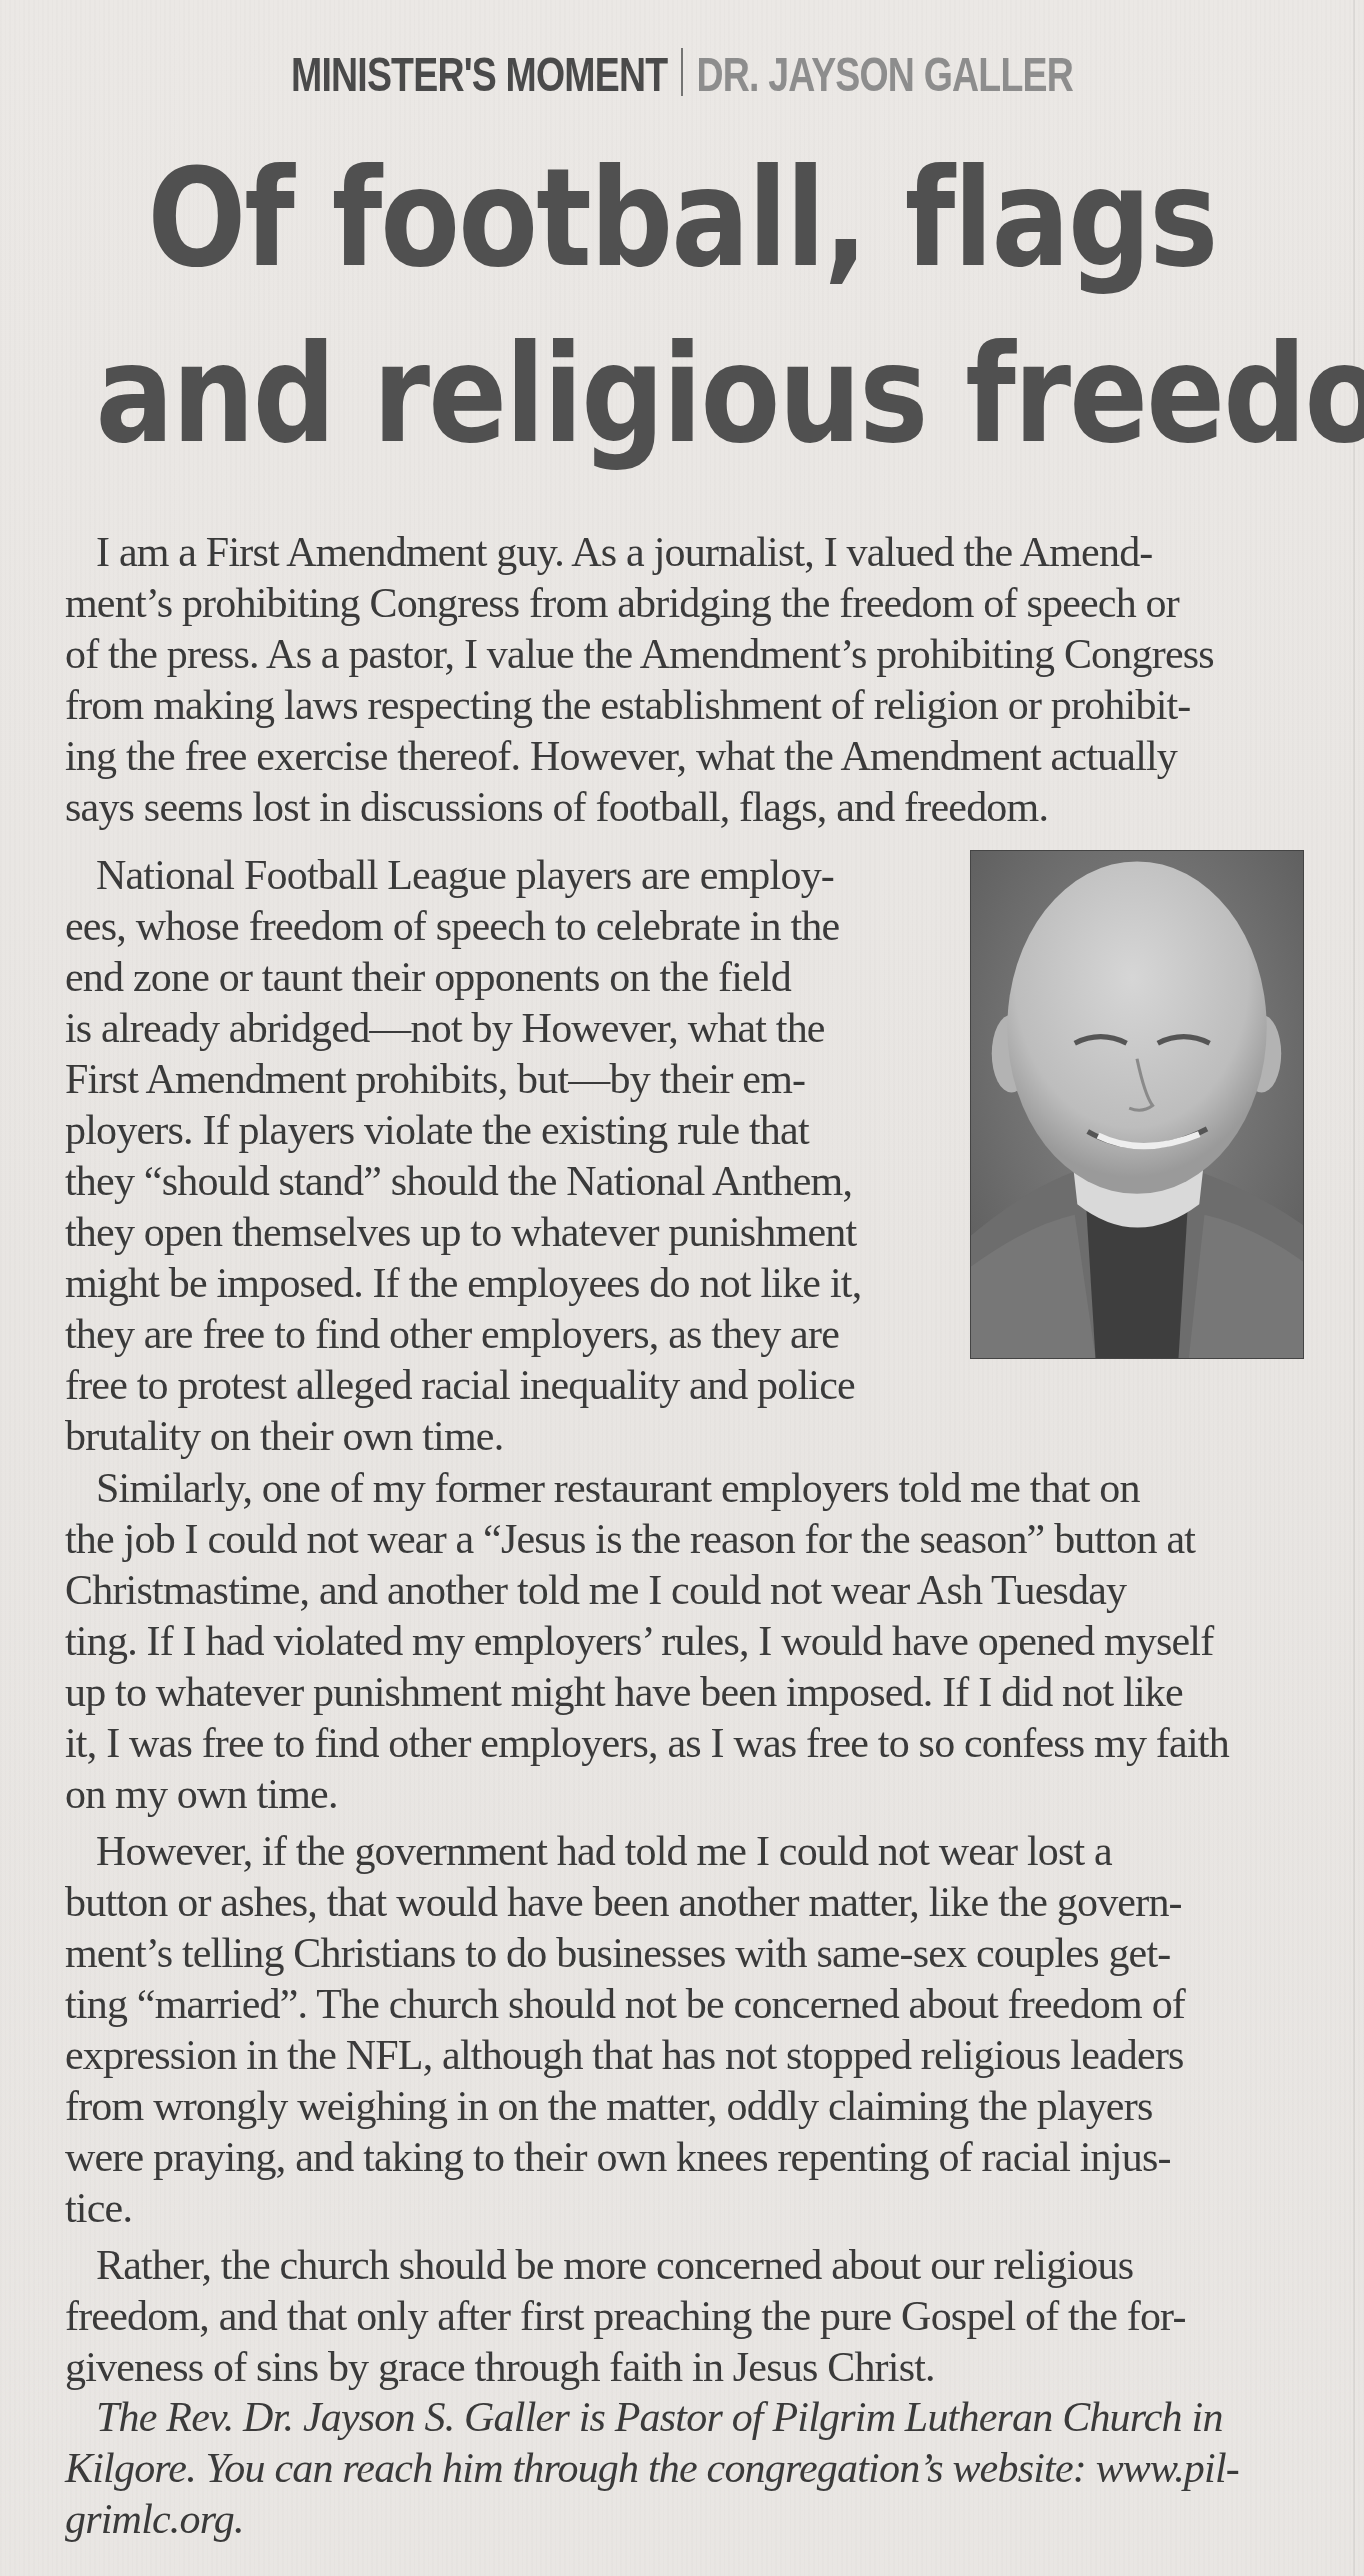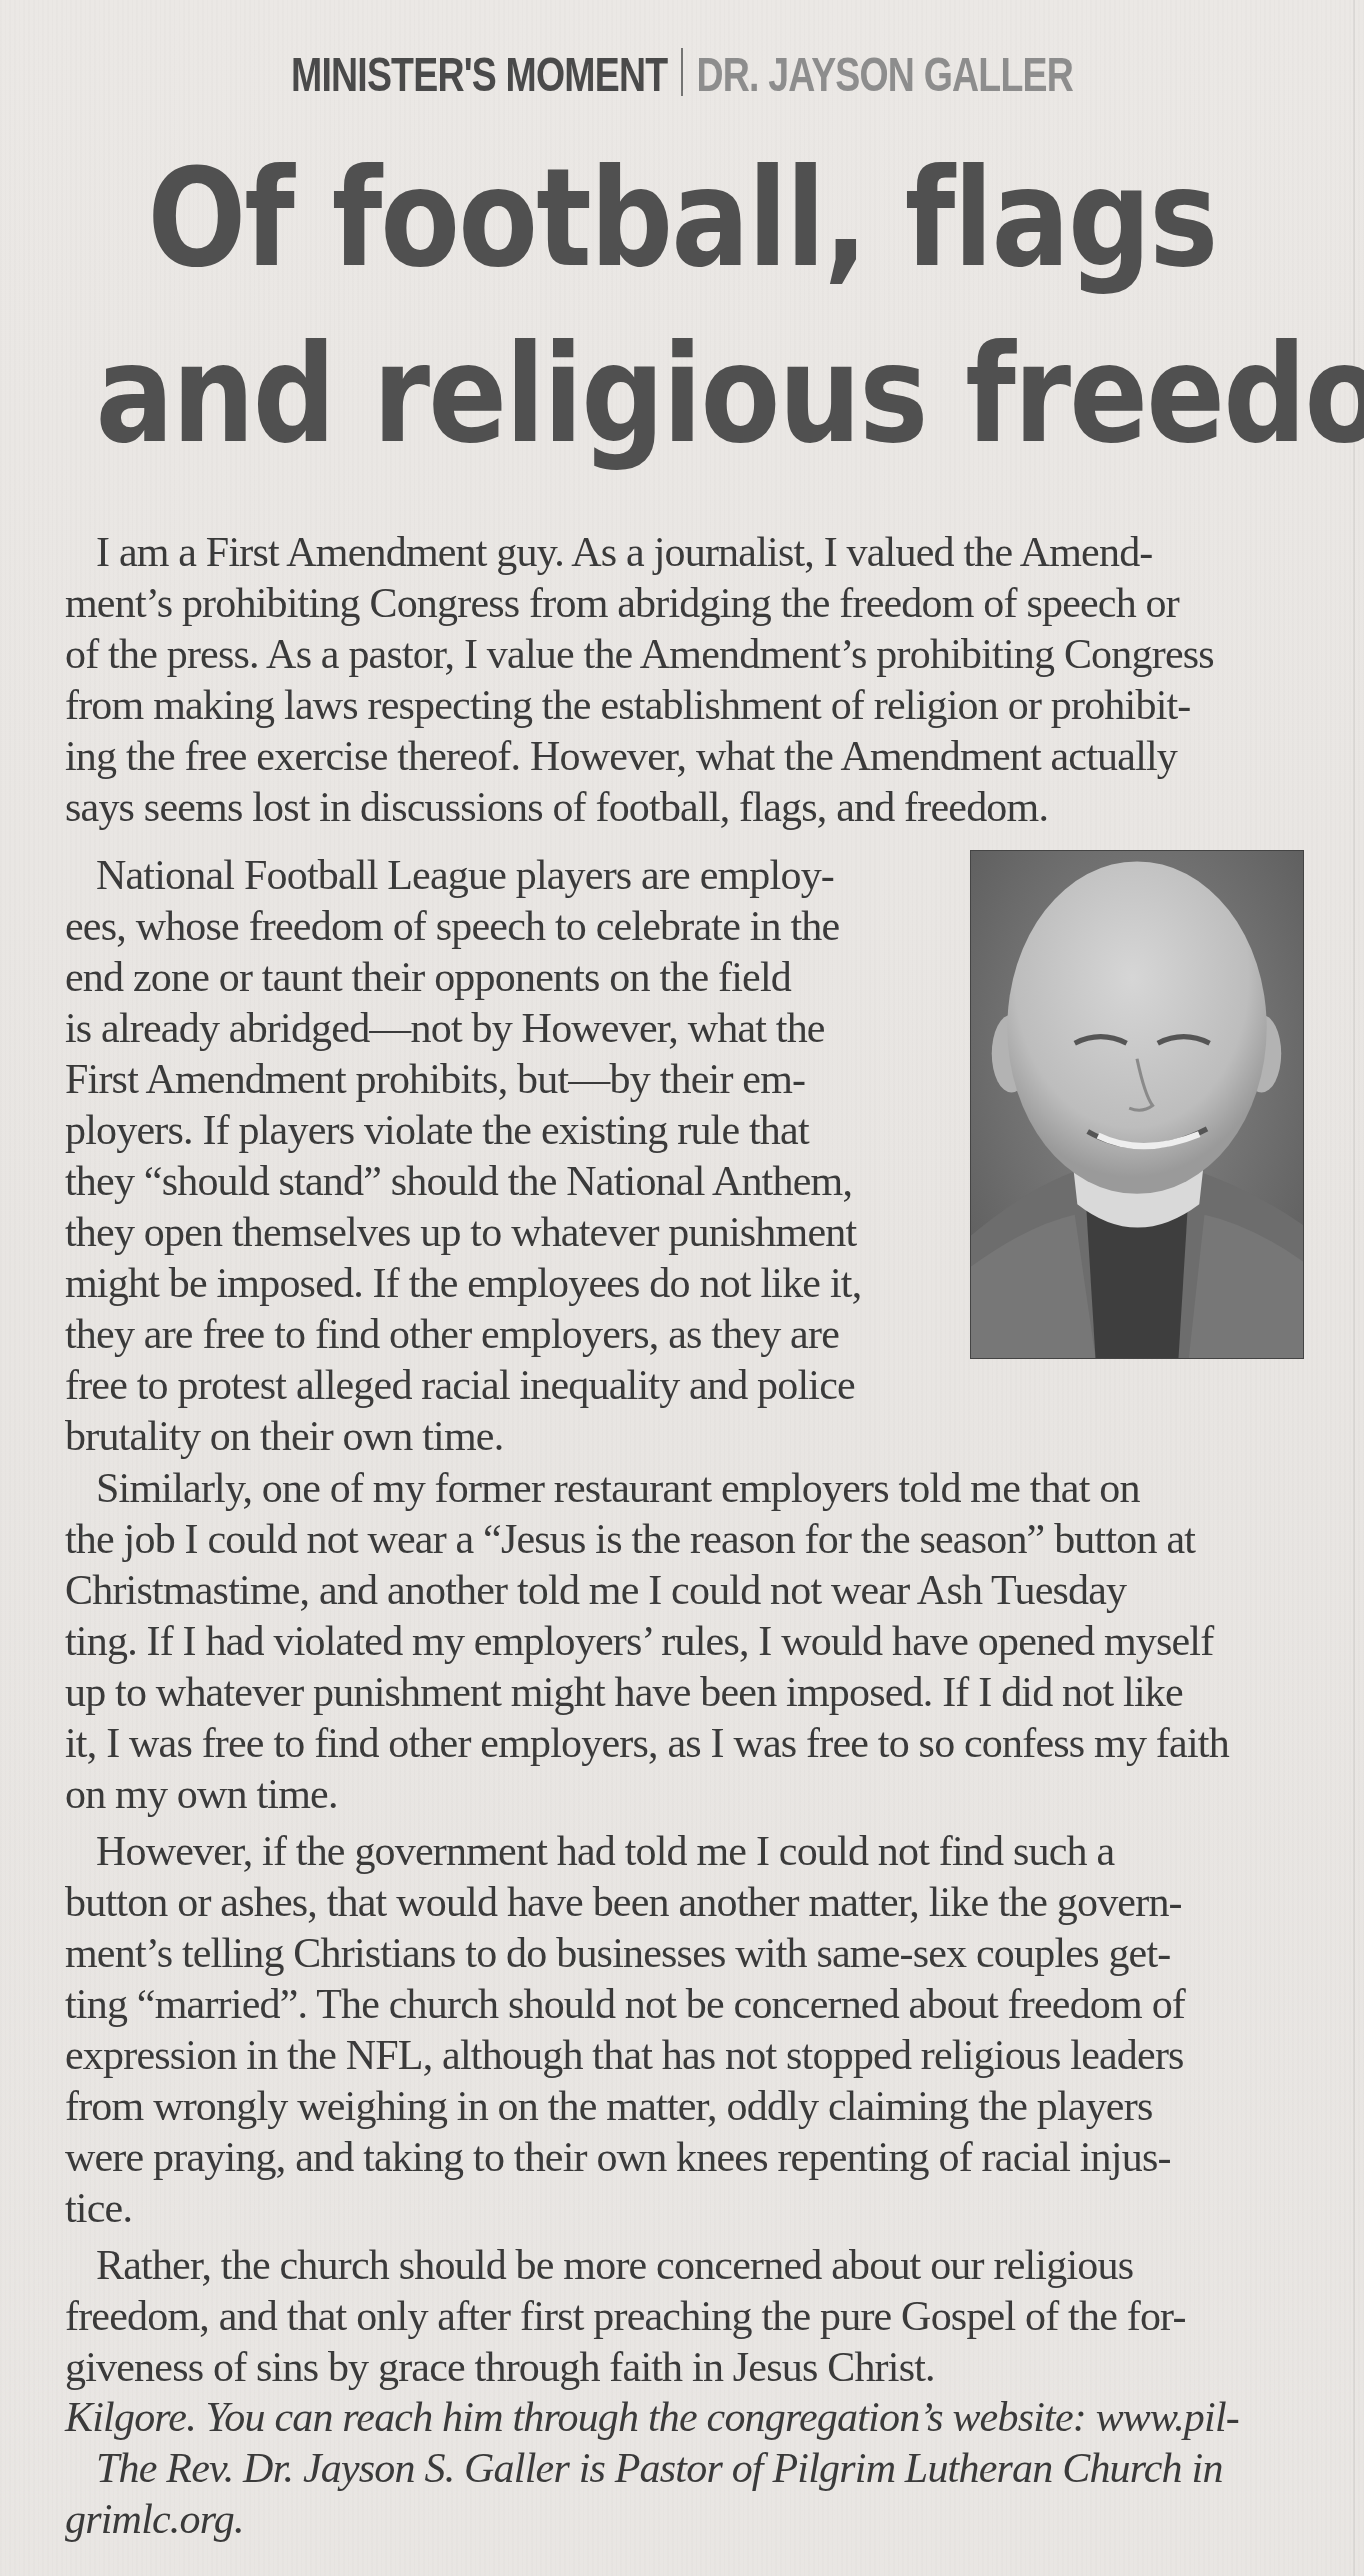--- a/index.html
+++ b/index.html
@@ -190,34 +190,34 @@
   <span class="line first">Similarly, one of my former restaurant employers told me that on</span>
   <span class="line rest">the job I could not wear a “Jesus is the reason for the season” button at</span>
   <span class="line rest">Christmastime, and another told me I could not wear Ash Tuesday</span>
   <span class="line rest">ting. If I had violated my employers’ rules, I would have opened myself</span>
   <span class="line rest">up to whatever punishment might have been imposed. If I did not like</span>
   <span class="line rest">it, I was free to find other employers, as I was free to so confess my faith</span>
   <span class="line rest">on my own time.</span>
 </div>
 
 <div class="para body-text p4">
-  <span class="line first">However, if the government had told me I could not find such a</span>
+  <span class="line first">However, if the government had told me I could not wear lost a</span>
   <span class="line rest">button or ashes, that would have been another matter, like the govern-</span>
   <span class="line rest">ment’s telling Christians to do businesses with same-sex couples get-</span>
   <span class="line rest">ting “married”. The church should not be concerned about freedom of</span>
   <span class="line rest">expression in the NFL, although that has not stopped religious leaders</span>
   <span class="line rest">from wrongly weighing in on the matter, oddly claiming the players</span>
   <span class="line rest">were praying, and taking to their own knees repenting of racial injus-</span>
   <span class="line rest">tice.</span>
 </div>
 
 <div class="para body-text p5">
   <span class="line first">Rather, the church should be more concerned about our religious</span>
   <span class="line rest">freedom, and that only after first preaching the pure Gospel of the for-</span>
   <span class="line rest">giveness of sins by grace through faith in Jesus Christ.</span>
 </div>
 
 <div class="para body-text bio">
+  <span class="line first">The Rev. Dr. Jayson S. Galler is Pastor of Pilgrim Lutheran Church in</span>
   <span class="line rest">Kilgore. You can reach him through the congregation’s website: www.pil-</span>
-  <span class="line first">The Rev. Dr. Jayson S. Galler is Pastor of Pilgrim Lutheran Church in</span>
   <span class="line rest">grimlc.org.</span>
 </div>
 
 
 </body></html>

